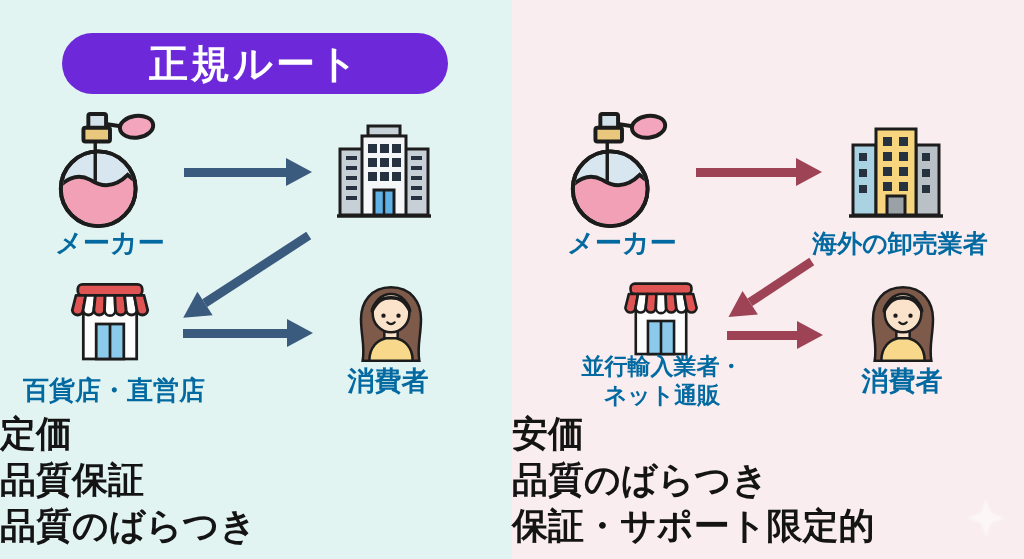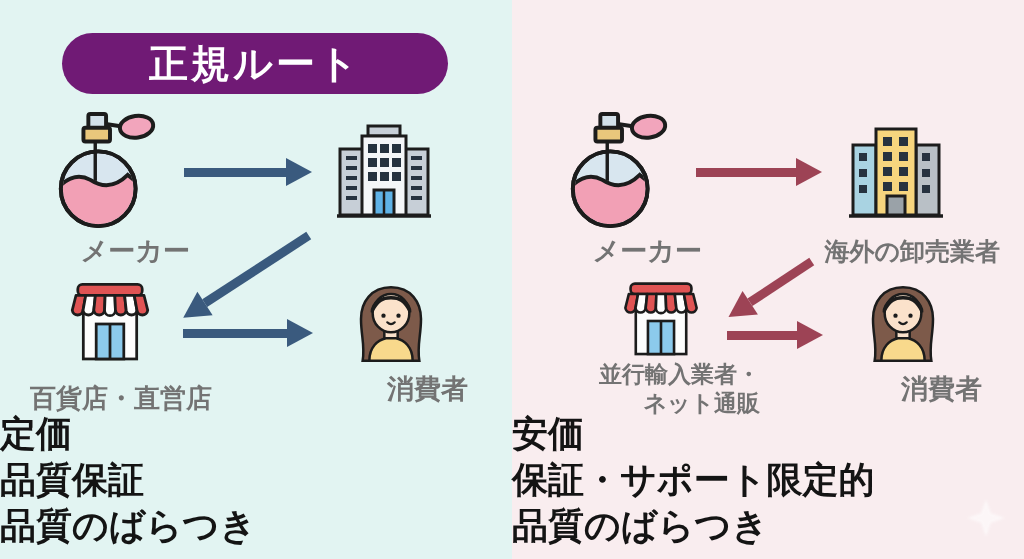--- a/index.html
+++ b/index.html
@@ -5,25 +5,25 @@
   html,body{margin:0;padding:0;}
   body{font-family:"DejaVu Sans","Liberation Sans",sans-serif;}
   #stage{position:relative;width:1024px;height:559px;overflow:hidden;background:#e2f4f2;}
   .panel{position:absolute;top:0;width:512px;height:559px;}
   #panel-left{left:0;background:#e2f4f2;}
   #panel-right{left:512px;background:#f9edef;}
 
   .pill{position:absolute;top:33px;height:61px;width:386px;border-radius:32px;
         display:flex;align-items:center;justify-content:center;
         color:#ffffff;font-size:39px;font-weight:800;letter-spacing:3px;}
-  #pill-left{left:62px;background:#701a75;}
+  #pill-left{left:62px;background:#6d28d9;}
   #pill-right{left:575px;background:#a34e60;}
 
   .icon{position:absolute;}
-  .label{position:absolute;color:#737373;font-weight:800;text-align:right;margin-top:8px;}
+  .label{position:absolute;color:#0369a1;font-weight:800;text-align:center;}
   .lbl-27{font-size:27px;line-height:30px;}
   .lbl-25{font-size:25px;line-height:28px;}
   .lbl-26{font-size:26px;line-height:29px;}
   .lbl-23{font-size:23px;line-height:29px;}
 
   .arrow{position:absolute;display:flex;align-items:center;height:28px;
          transform-origin:left center;pointer-events:none;}
   .arrow .shaft{flex:1;height:9px;}
   .arrow .head{width:0;height:0;border-top:14px solid transparent;border-bottom:14px solid transparent;}
   .arrow.navy .shaft{background:#3a5a7e;}
@@ -229,21 +229,21 @@
   </div>
   <div class="label lbl-27" style="left:822px;top:366px;width:160px">消費者</div>
 
   <div class="traits" id="traits-left">
     <div>定価</div>
     <div>品質保証</div>
     <div>品質のばらつき</div>
   </div>
   <div class="traits" id="traits-right">
     <div>安価</div>
+    <div>品質のばらつき</div>
     <div>保証・サポート限定的</div>
-    <div>品質のばらつき</div>
   </div>
 
   <svg class="sparkle" viewBox="0 0 40 40">
     <path d="M20 1 L25 15 L39 20 L25 25 L20 39 L15 25 L1 20 L15 15 Z" fill="#ffffff"></path>
   </svg>
 
 </div>
 
 </body></html>

